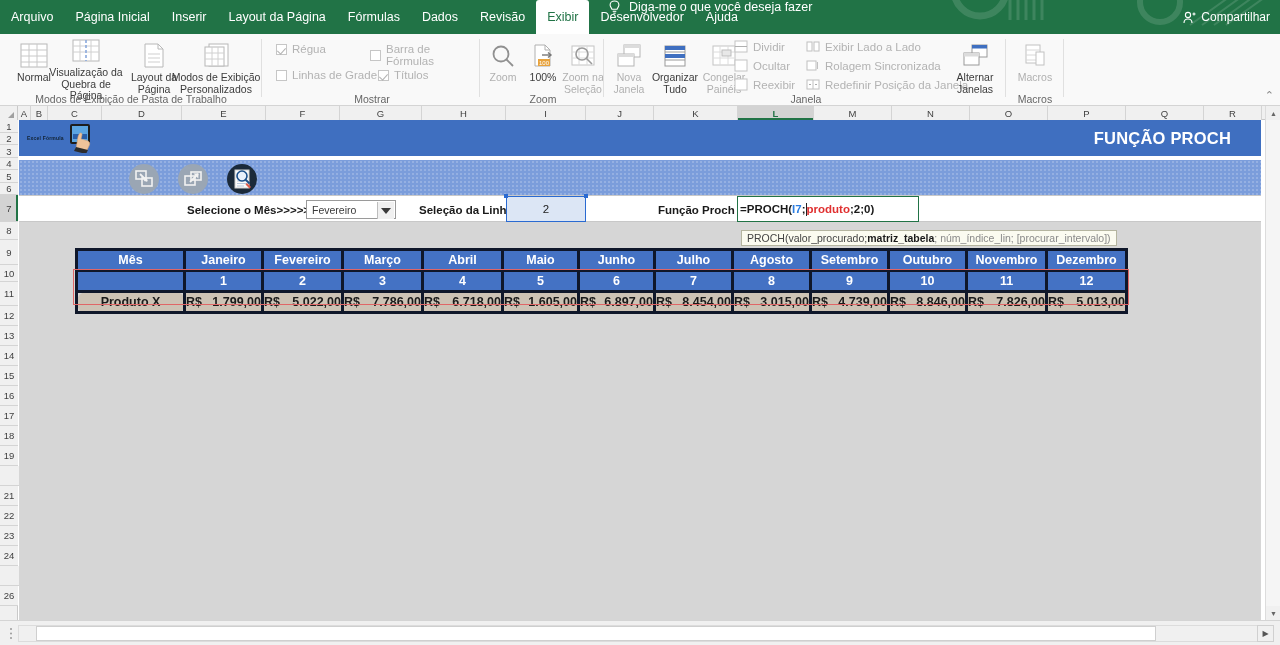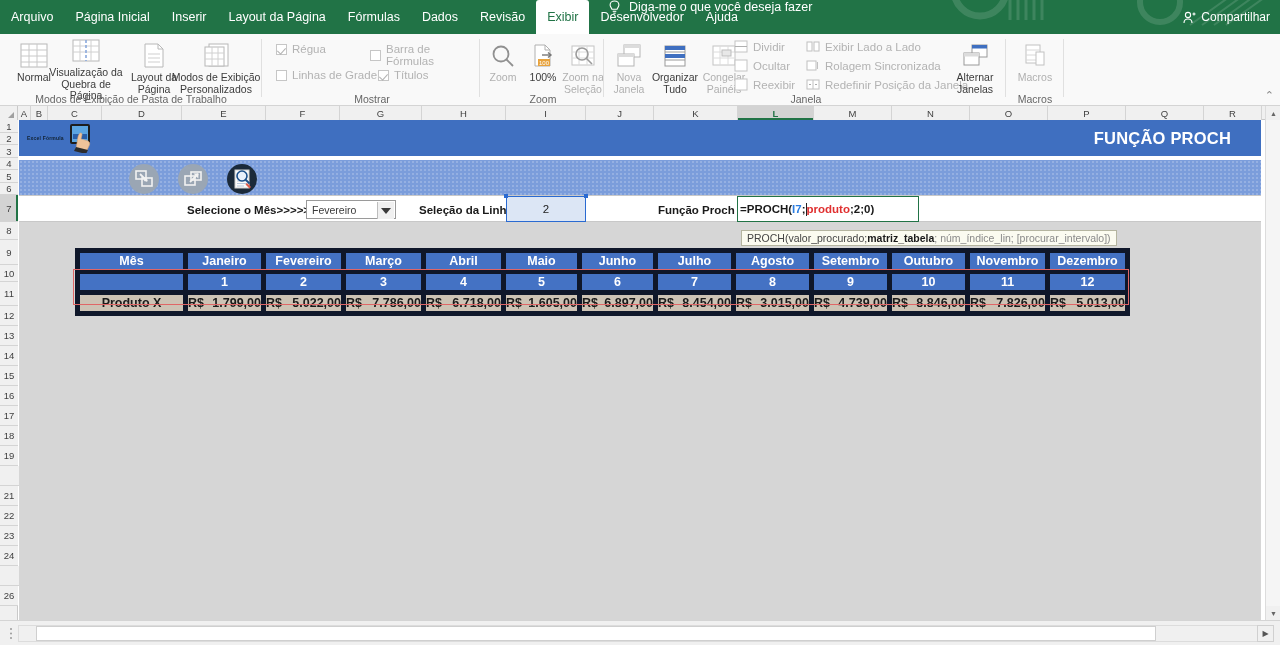--- a/index.html
+++ b/index.html
@@ -205,21 +205,21 @@
     display: flex; align-items: center; font-size: 10.5px; color: #444; white-space: nowrap;
     z-index: 40;
   }
   .tt-b { font-weight: bold; color: #1a1a1a; }
   .tt-g { color: #8a8a8a; }
 
   
   .tbl { position: absolute; left: 56px; top: 128px; }
   .tbl table { border-collapse: collapse; }
   .tbl th, .tbl td {
-    border: 5px solid #0f172a; padding: 0; height: 21px;
+    border: 3px solid #0f172a; padding: 0; height: 21px;
     font-size: 12.5px; text-align: center; white-space: nowrap;
   }
   .th-month {
     background: #4472c4; color: #ffffff; font-weight: bold;
   }
   .th-idx {
     background: #4472c4; color: #ffffff; font-weight: bold; font-size: 10.5px; height: 13px;
   }
   .td-prod {
     background: #cdc3b5; color: #1a1a1a; font-weight: bold; font-size: 12.5px; border-radius: 9px;

